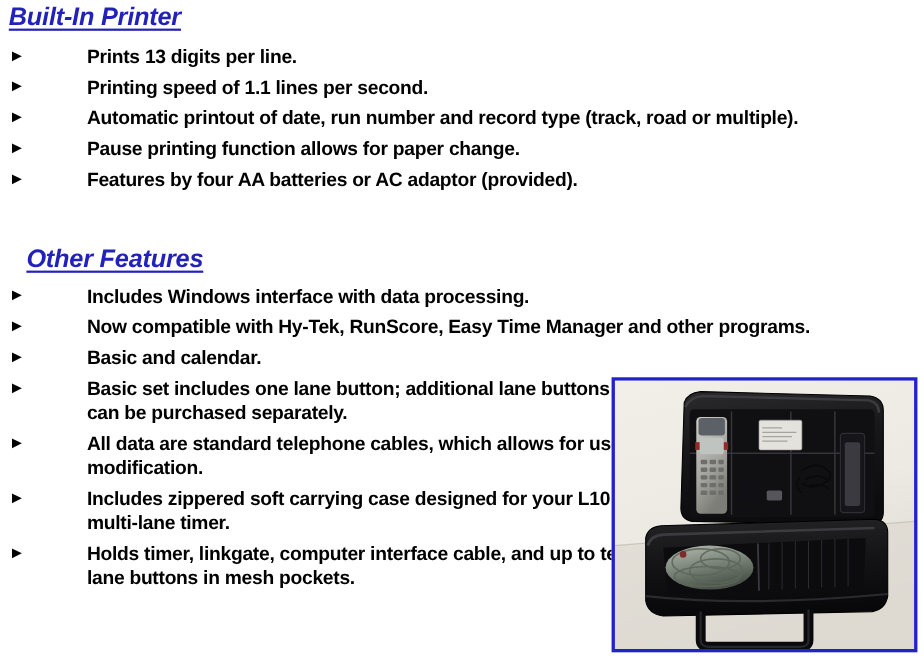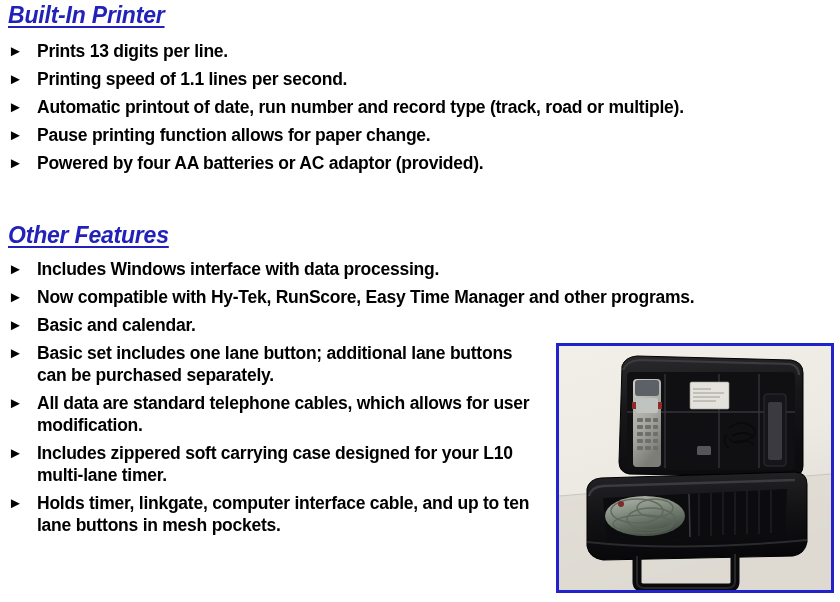--- a/index.html
+++ b/index.html
@@ -31,21 +31,21 @@
     font-size: 23px;
     font-weight: bold;
     font-style: italic;
     color: #2222bb;
     text-decoration: underline;
     text-underline-offset: 3px;
     letter-spacing: -0.2px;
     white-space: nowrap;
   }
   #heading-printer { top: 2px; font-style: italic; }
-  #heading-other   { top: 222px; }
+  #heading-other   { top: 222px; margin-left: 16px; }
 
   
   .bullet-list {
     position: absolute;
     left: 0;
     width: 840px;
   }
   #list-printer { top: 40px; }
   #list-other   { top: 258px; }
 
@@ -64,20 +64,21 @@
     position: absolute;
     left: 8px;
     top: 0px;
     font-size: 15px;
     line-height: 22px;
     color: #000000;
   }
   .bullet-item .text {
     display: block;
     max-width: 760px;
+    margin-left: 42px;
   }
   
   .bullet-item.narrow .text { max-width: 505px; }
 
   
   #product-photo-frame {
     position: absolute;
     left: 556px;
     top: 343px;
     width: 278px;
@@ -119,21 +120,21 @@
       <span class="text">Automatic printout of date, run number and record type (track, road or multiple).</span>
     </div>
 
     <div class="bullet-item">
       <span class="marker">►</span>
       <span class="text">Pause printing function allows for paper change.</span>
     </div>
 
     <div class="bullet-item">
       <span class="marker">►</span>
-      <span class="text">Powered by four AA batteries or AC adaptor (provided).</span>
+      <span class="text">Features by four AA batteries or AC adaptor (provided).</span>
     </div>
   </div>
 
   <div class="section-heading" id="heading-other">Other Features</div>
 
   <div class="bullet-list" id="list-other">
 
     <div class="bullet-item">
       <span class="marker">►</span>
       <span class="text">Includes Windows interface with data processing.</span>

